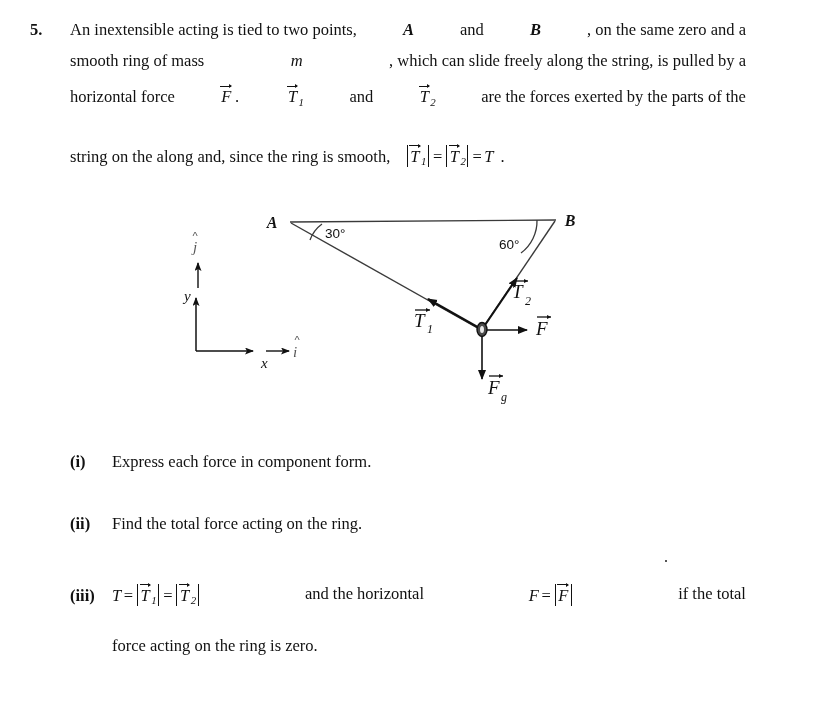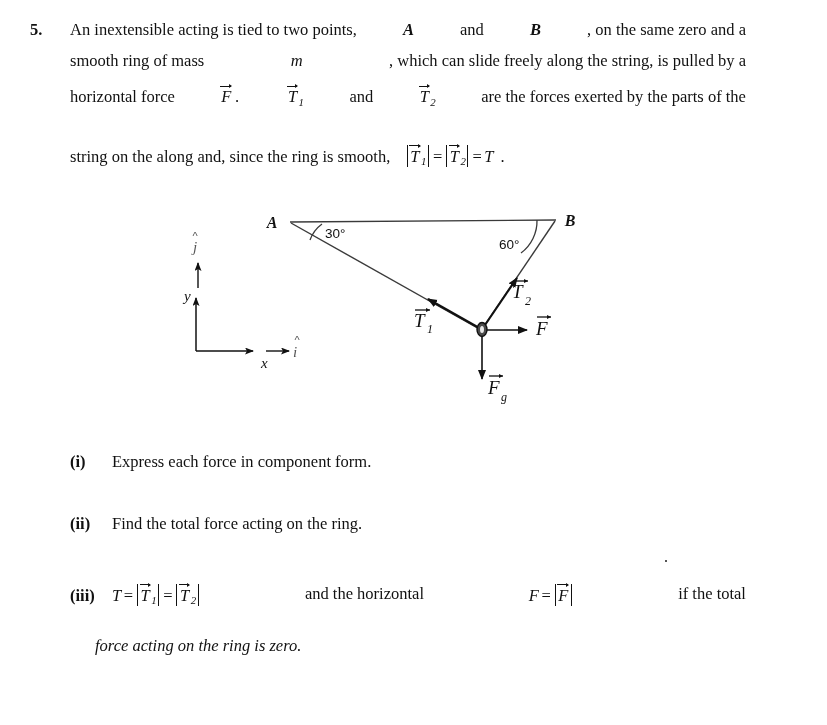--- a/index.html
+++ b/index.html
@@ -109,21 +109,21 @@
   }
   .part-marker {
     font-weight: bold;
     width: 42px;
     display: inline-block;
     flex: 0 0 42px;
   }
   #part-i   { left: 70px; top: 452px; }
   #part-ii  { left: 70px; top: 514px; }
   #part-iii { left: 70px; top: 584px; width: 676px; }
-  #part-iii-cont { left: 95px; top: 636px; font-style: italic; }
+  #part-iii-cont { left: 112px; top: 636px; }
 
   #part-iii .part-body {
     display: flex;
     justify-content: space-between;
     width: 634px;
   }
 
   .stray-dot {
     position: absolute;
     left: 665px;

